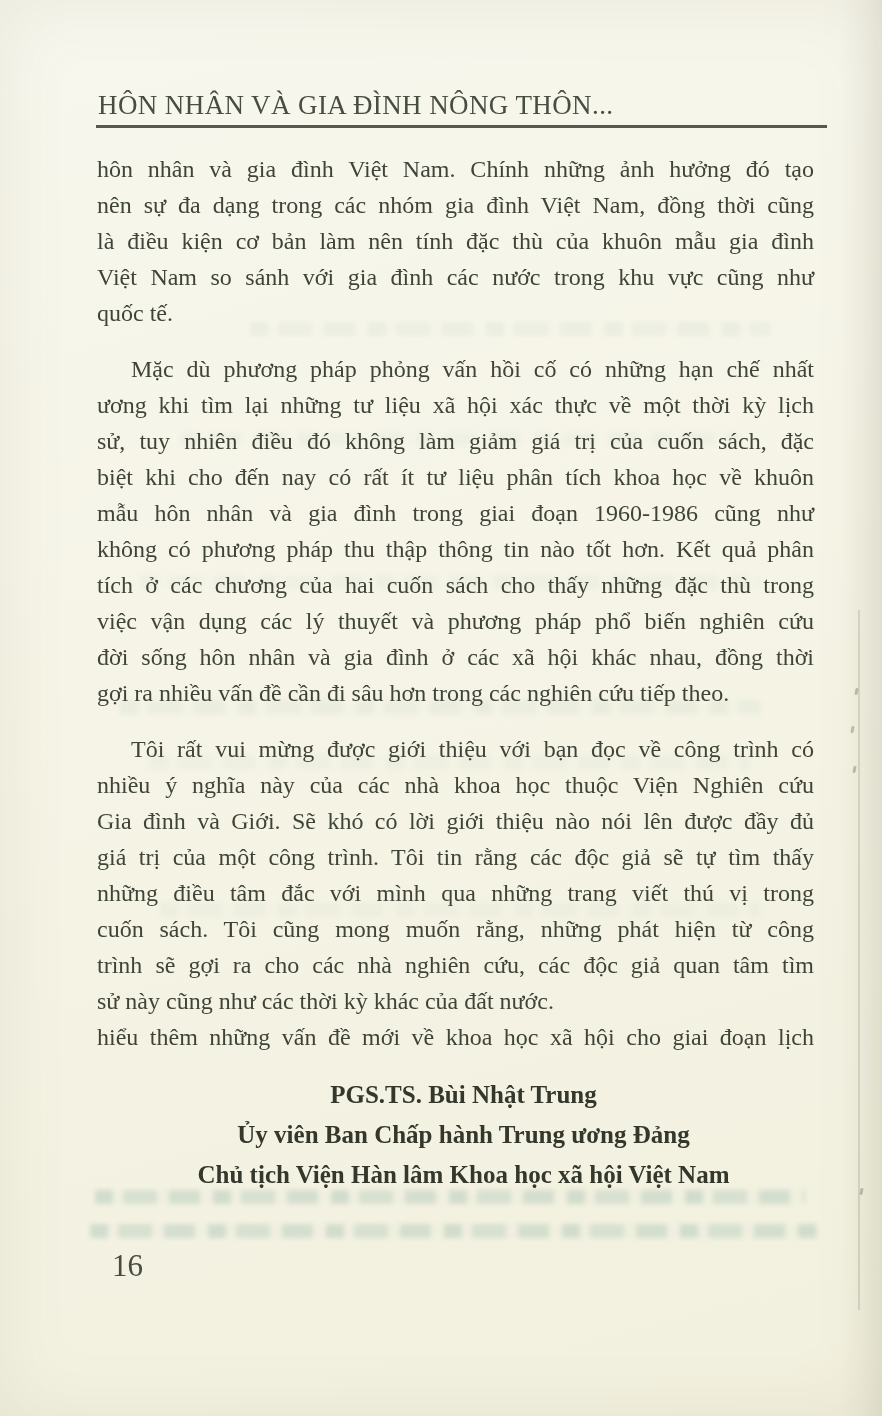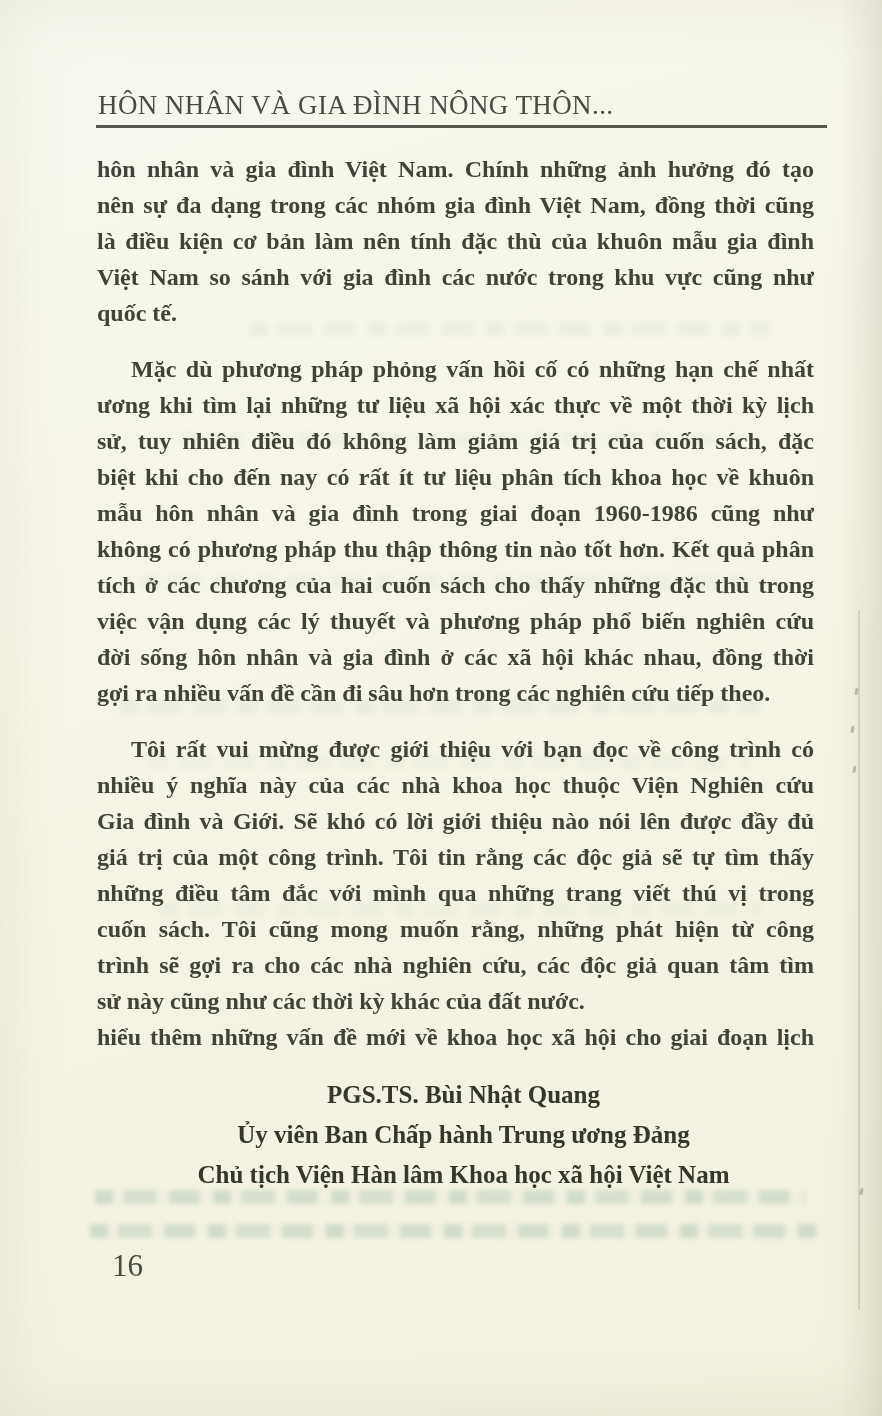--- a/index.html
+++ b/index.html
@@ -32,21 +32,21 @@
     white-space: nowrap;
   }
   .header-rule {
     position: absolute; left: 96px; top: 125px; width: 731px; height: 3px;
     background: #565a4e;
   }
   .body-text {
     position: absolute; left: 97px; top: 151px; width: 733px;
     font-size: 24px; line-height: 36px;
   }
-  .para { margin: 0 16px 20px 0; font-weight: bold; }
+  .para { margin: 0 16px 20px 0; }
   .ln { min-height: 36px; }
   .just { text-align: justify; text-align-last: justify; word-spacing: -2px; }
   .ind { text-indent: 34px; }
   .end { text-align: right; text-align-last: left; word-spacing: 0; }
   .signature {
     margin: 0; text-align: center; font-weight: bold;
     font-size: 25px; line-height: 40px; color: #34382c;
   }
   .sig-ln { min-height: 40px; }
   .page-number {
@@ -124,21 +124,21 @@
       <div class="ln just">Gia đình và Giới. Sẽ khó có lời giới thiệu nào nói lên được đầy đủ</div>
       <div class="ln just">giá trị của một công trình. Tôi tin rằng các độc giả sẽ tự tìm thấy</div>
       <div class="ln just">những điều tâm đắc với mình qua những trang viết thú vị trong</div>
       <div class="ln just">cuốn sách. Tôi cũng mong muốn rằng, những phát hiện từ công</div>
       <div class="ln just">trình sẽ gợi ra cho các nhà nghiên cứu, các độc giả quan tâm tìm</div>
       <div class="ln end">sử này cũng như các thời kỳ khác của đất nước.</div>
       <div class="ln just">hiểu thêm những vấn đề mới về khoa học xã hội cho giai đoạn lịch</div>
     </div>
 
     <div class="signature">
-      <div class="sig-ln">PGS.TS. Bùi Nhật Quang</div>
+      <div class="sig-ln">PGS.TS. Bùi Nhật Trung</div>
       <div class="sig-ln">Ủy viên Ban Chấp hành Trung ương Đảng</div>
       <div class="sig-ln">Chủ tịch Viện Hàn lâm Khoa học xã hội Việt Nam</div>
     </div>
 
   </div>
 
   <div class="page-number">16</div>
 
   <div class="vignette"></div>
 </div>

